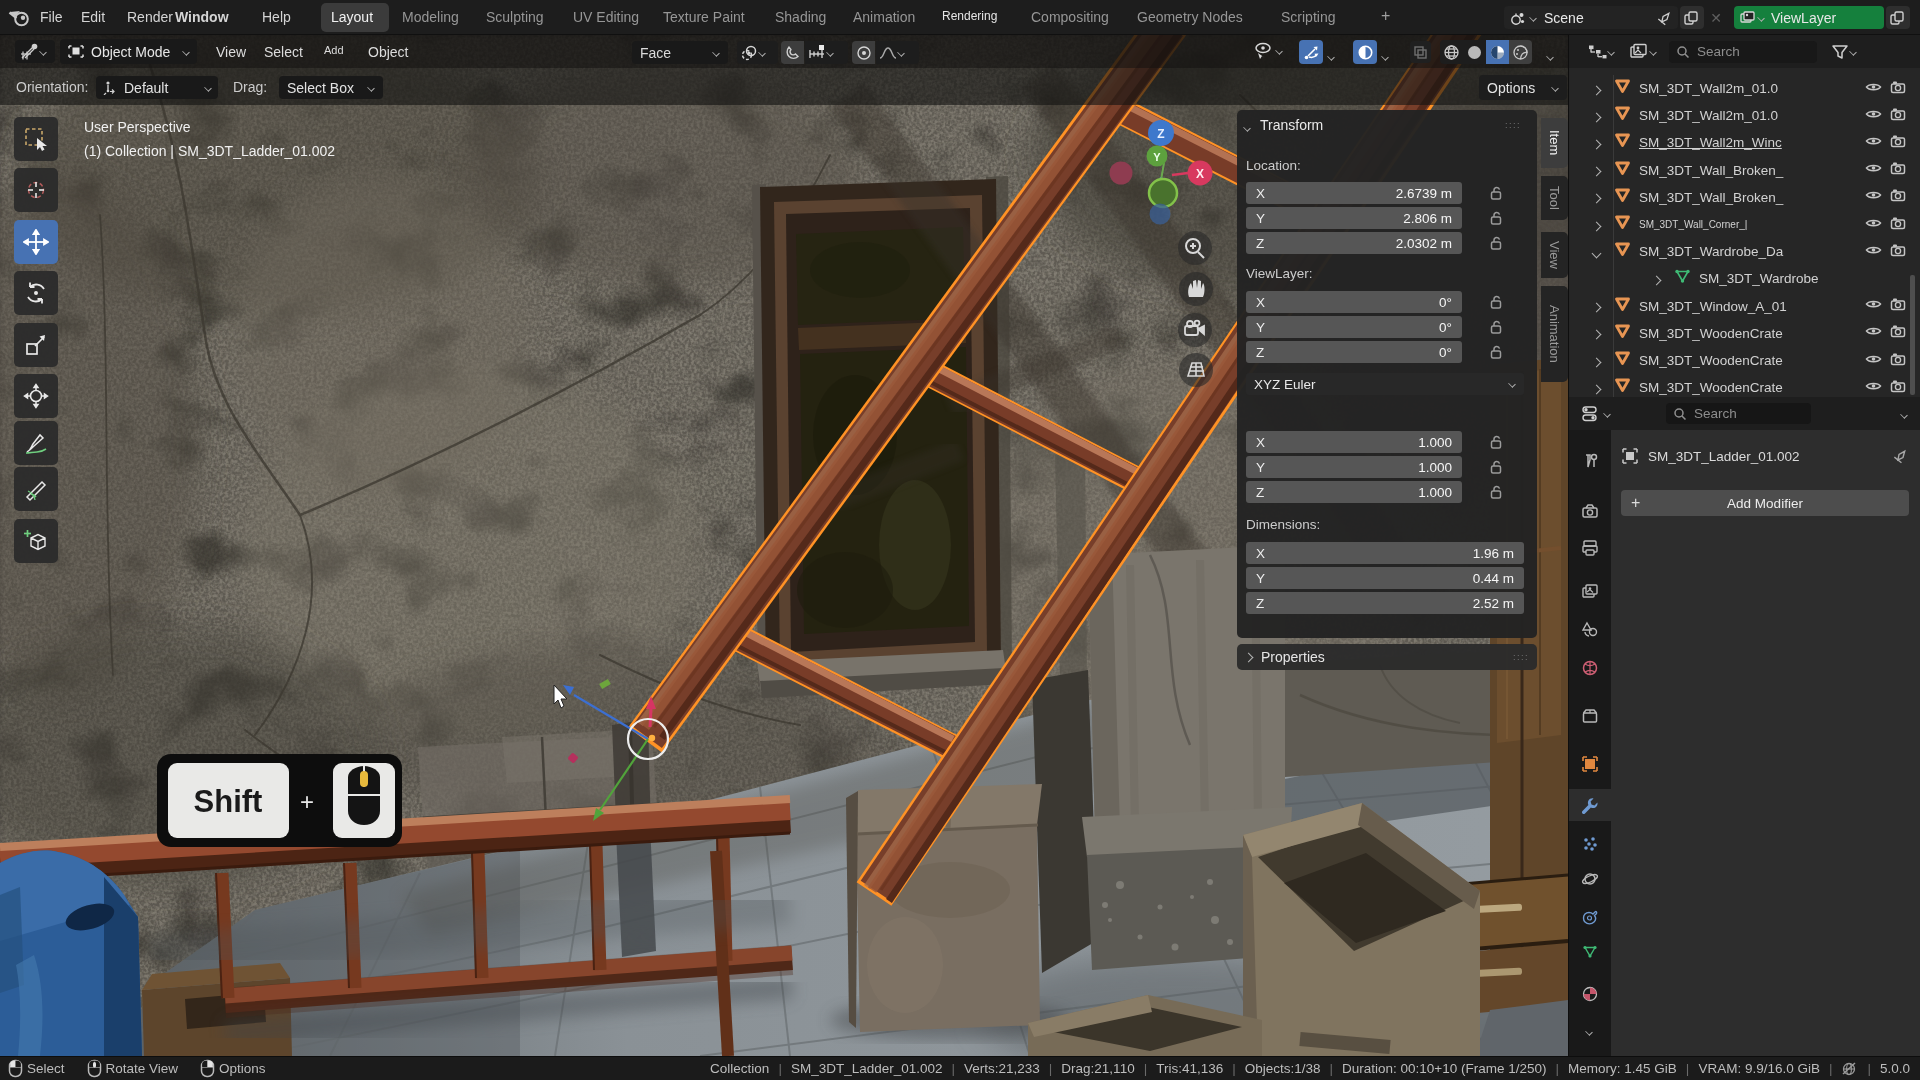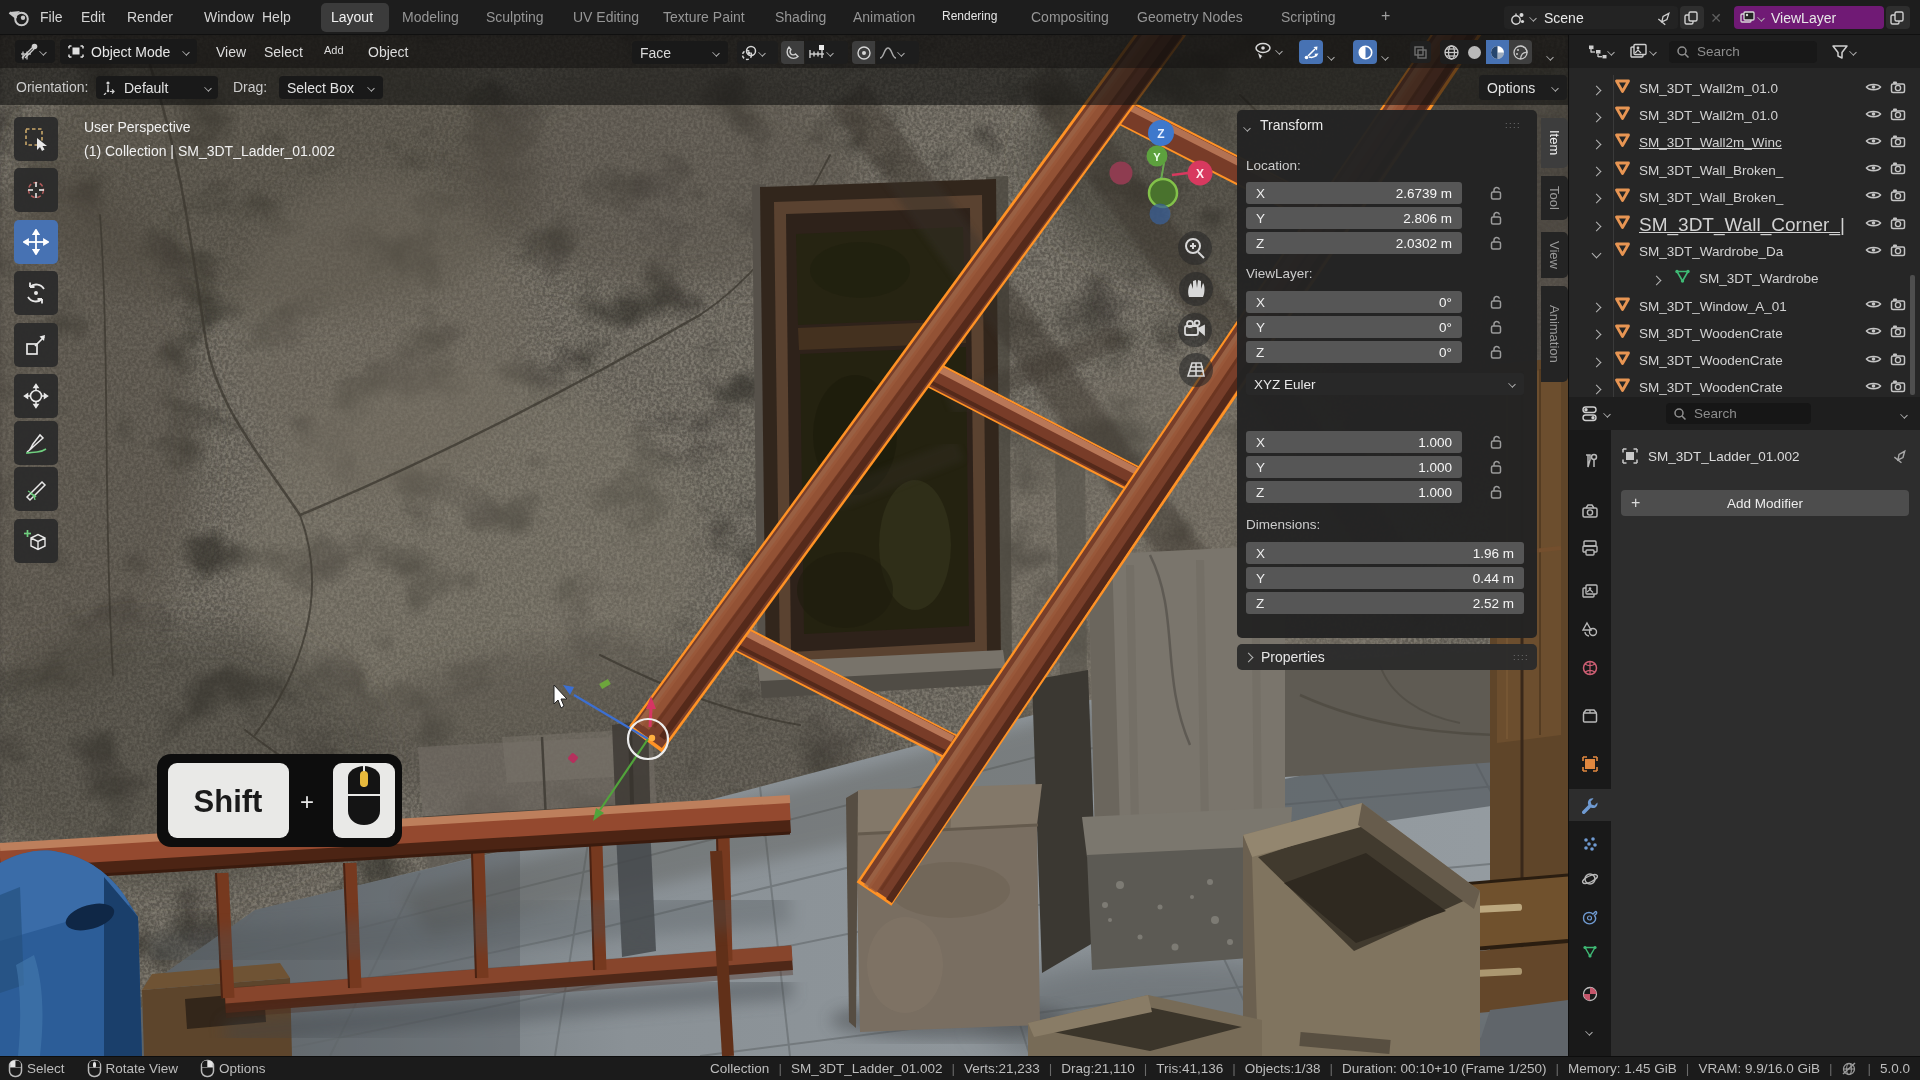--- a/index.html
+++ b/index.html
@@ -15,21 +15,21 @@
   <svg class="abs" style="left:8px;top:8px;" width="22" height="19" viewBox="0 0 22 19">
     <circle cx="13.5" cy="11" r="6.3" fill="none" stroke="#c8c8c8" stroke-width="2"></circle>
     <circle cx="15" cy="9.8" r="2.2" fill="#c8c8c8"></circle>
     <path d="M2 4 L12 3 L7 8 Z" fill="#c8c8c8"></path>
     <path d="M1.5 4.5 L8.5 10" stroke="#c8c8c8" stroke-width="2.4"></path>
   </svg>
   <div class="abs" style="left:40px;top:9px;font-size:14px;color:#d4d4d4;">
         <span class="abs" style="left:0;">File</span>
         <span class="abs" style="left:41px;">Edit</span>
         <span class="abs" style="left:87px;">Render</span>
-        <span class="abs" style="left:164px;">Window</span>
+        <span class="abs" style="left:135px;font-weight:bold;">Window</span>
         <span class="abs" style="left:222px;">Help</span>
       </div>
   <div class="abs" style="left:321px;top:3px;width:68px;height:29px;background:#3b3b3b;border-radius:5px;"></div>
   <span class="abs" style="left:331px;top:9px;font-size:14px;color:#f1f1f1;">Layout</span>
   <span class="abs" style="left:402px;top:9px;font-size:14px;color:#969696;">Modeling</span>
       <span class="abs" style="left:486px;top:9px;font-size:14px;color:#969696;">Sculpting</span>
       <span class="abs" style="left:573px;top:9px;font-size:14px;color:#969696;">UV Editing</span>
       <span class="abs" style="left:663px;top:9px;font-size:14px;color:#969696;">Texture Paint</span>
       <span class="abs" style="left:775px;top:9px;font-size:14px;color:#969696;">Shading</span>
       <span class="abs" style="left:853px;top:9px;font-size:14px;color:#969696;">Animation</span>
@@ -54,21 +54,21 @@
     </div>
     <div class="row" style="width:24px;height:23px;background:#2e2e2e;border-radius:4px;margin-left:2px;justify-content:center;">
       <svg width="18" height="16" viewBox="0 0 18 16">
             <rect x="2" y="5" width="8" height="9" rx="1.5" fill="none" stroke="#d0d0d0" stroke-width="1.4"></rect>
             <rect x="6" y="2" width="8" height="9" rx="1.5" fill="#2e2e2e" stroke="#d0d0d0" stroke-width="1.4"></rect>
           </svg>
     </div>
     <span style="color:#5f5f5f;font-size:14px;margin-left:6px;">✕</span>
   </div>
   <div class="abs row" style="left:1734px;top:6px;width:180px;height:23px;">
-    <div class="row" style="width:150px;height:23px;background:#701a75;border-radius:4px;padding:0 5px;">
+    <div class="row" style="width:150px;height:23px;background:#15803d;border-radius:4px;padding:0 5px;">
       <svg width="18" height="16" viewBox="0 0 18 16">
             <rect x="2" y="4" width="10" height="8" rx="1" fill="none" stroke="#d8d8d8" stroke-width="1.3"></rect>
             <rect x="5" y="2" width="10" height="8" rx="1" fill="#232323" stroke="#d8d8d8" stroke-width="1.3"></rect>
             <circle cx="8" cy="5" r="1.2" fill="#d8d8d8"></circle>
           </svg>
       <span class="chev" style="margin-right:6px;"></span>
       <span style="font-size:14px;color:#e8e8e8;flex:1;">ViewLayer</span>
     </div>
     <div class="row" style="width:24px;height:23px;background:#2e2e2e;border-radius:4px;margin-left:2px;justify-content:center;">
       <svg width="18" height="16" viewBox="0 0 18 16">
@@ -901,21 +901,21 @@
             <rect x="1.5" y="4" width="13" height="8.5" rx="1.5" fill="none" stroke="#c4c4c4" stroke-width="1.5"></rect>
             <circle cx="8" cy="8" r="2.6" fill="none" stroke="#c4c4c4" stroke-width="1.4"></circle>
             <rect x="3" y="1.5" width="4" height="2.5" rx="1" fill="#c4c4c4"></rect>
           </svg></span>
       </div>
       <div class="abs row" style="left:0;top:176.0px;width:351px;height:27px;">
         <span style="margin-left:24px;width:16px;"><span style="display:inline-block;width:7px;height:7px;border-right:1.7px solid #b5b5b5;border-bottom:1.7px solid #b5b5b5;transform:rotate(-45deg);"></span></span>
         <span style="margin-left:4px;"><svg width="19" height="17" viewBox="0 0 19 17">
             <path d="M3.5 3 L15.5 3 L9.5 13.5 Z" fill="none" stroke="#e79553" stroke-width="2.8" stroke-linejoin="round"></path>
           </svg></span>
-        <span style="font-size:19px;color:#d2d2d2;margin-left:7px;flex:1;white-space:nowrap;overflow:hidden;text-decoration:underline;">SM_3DT_Wall_Corner_|</span>
+        <span style="font-size:10px;color:#d2d2d2;margin-left:7px;flex:1;white-space:nowrap;overflow:hidden;">SM_3DT_Wall_Corner_|</span>
         <span style="margin-right:8px;"><svg width="17" height="14" viewBox="0 0 17 14">
             <path d="M1.5 7 C4 3.5 13 3.5 15.5 7 C13 10.5 4 10.5 1.5 7 Z" fill="none" stroke="#c4c4c4" stroke-width="1.5"></path>
             <circle cx="8.5" cy="7" r="1.8" fill="#c4c4c4"></circle>
           </svg></span>
         <span style="margin-right:14px;"><svg width="16" height="14" viewBox="0 0 16 14">
             <rect x="1.5" y="4" width="13" height="8.5" rx="1.5" fill="none" stroke="#c4c4c4" stroke-width="1.5"></rect>
             <circle cx="8" cy="8" r="2.6" fill="none" stroke="#c4c4c4" stroke-width="1.4"></circle>
             <rect x="3" y="1.5" width="4" height="2.5" rx="1" fill="#c4c4c4"></rect>
           </svg></span>
       </div>

